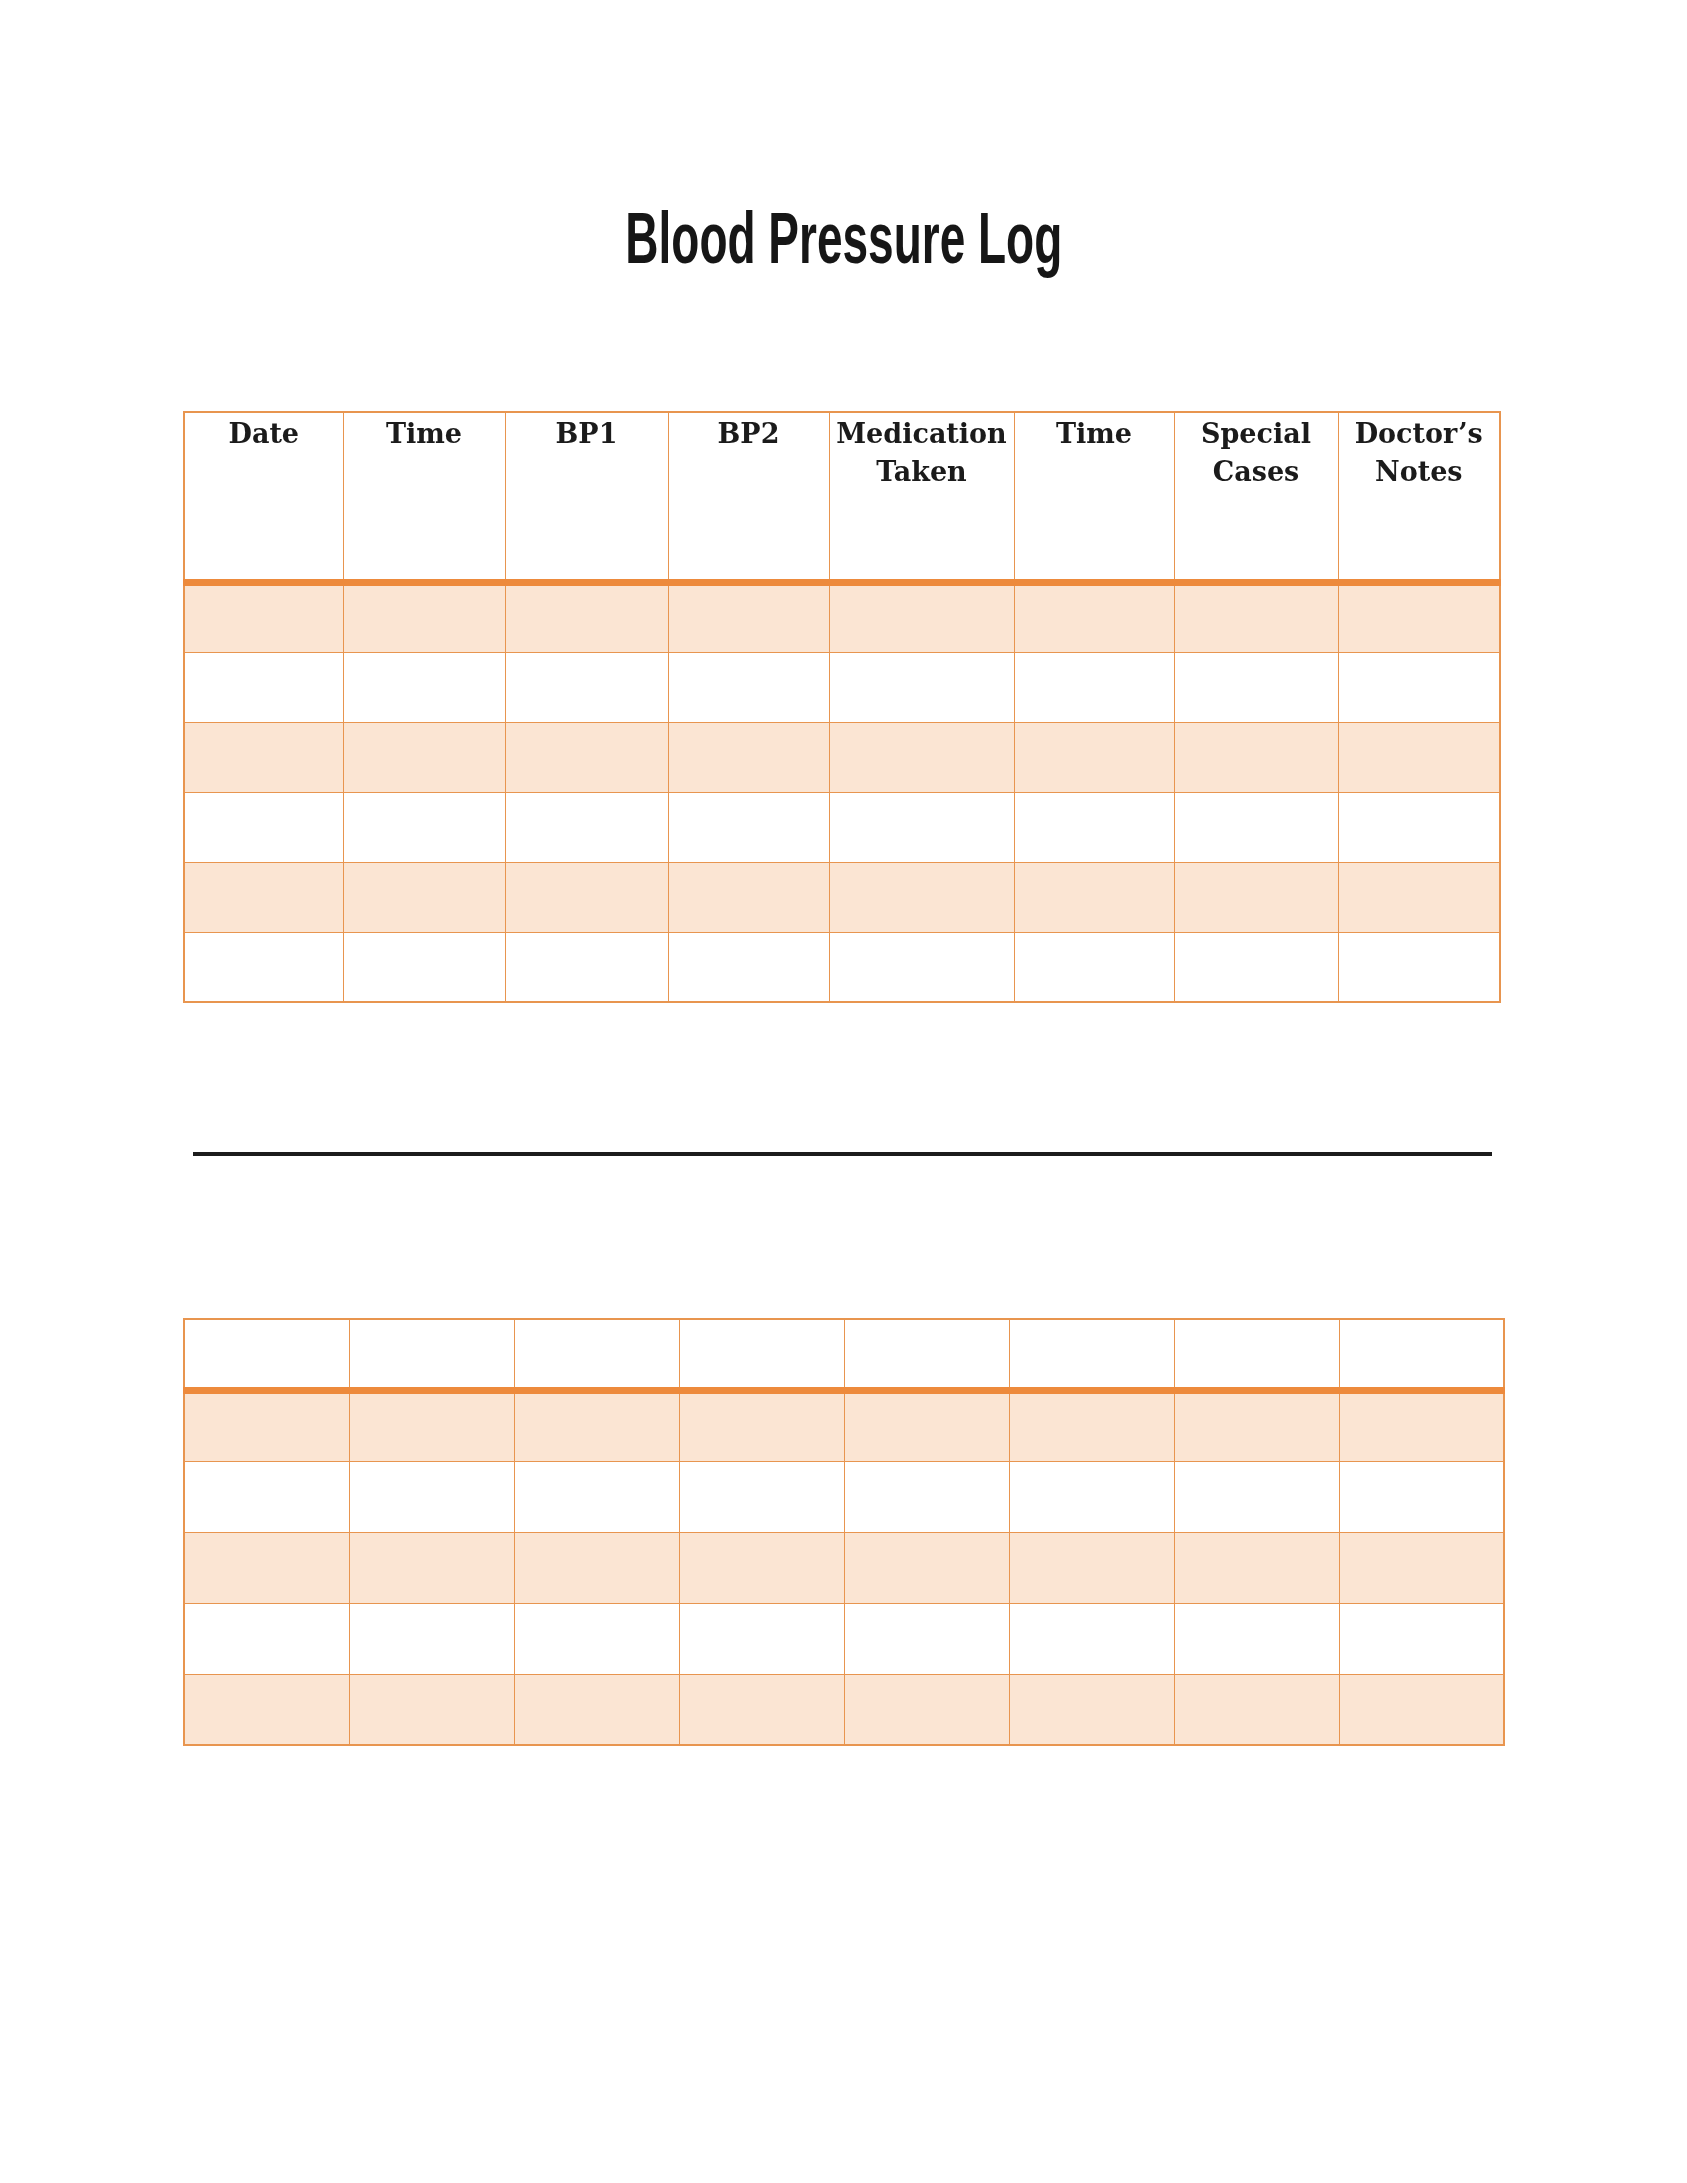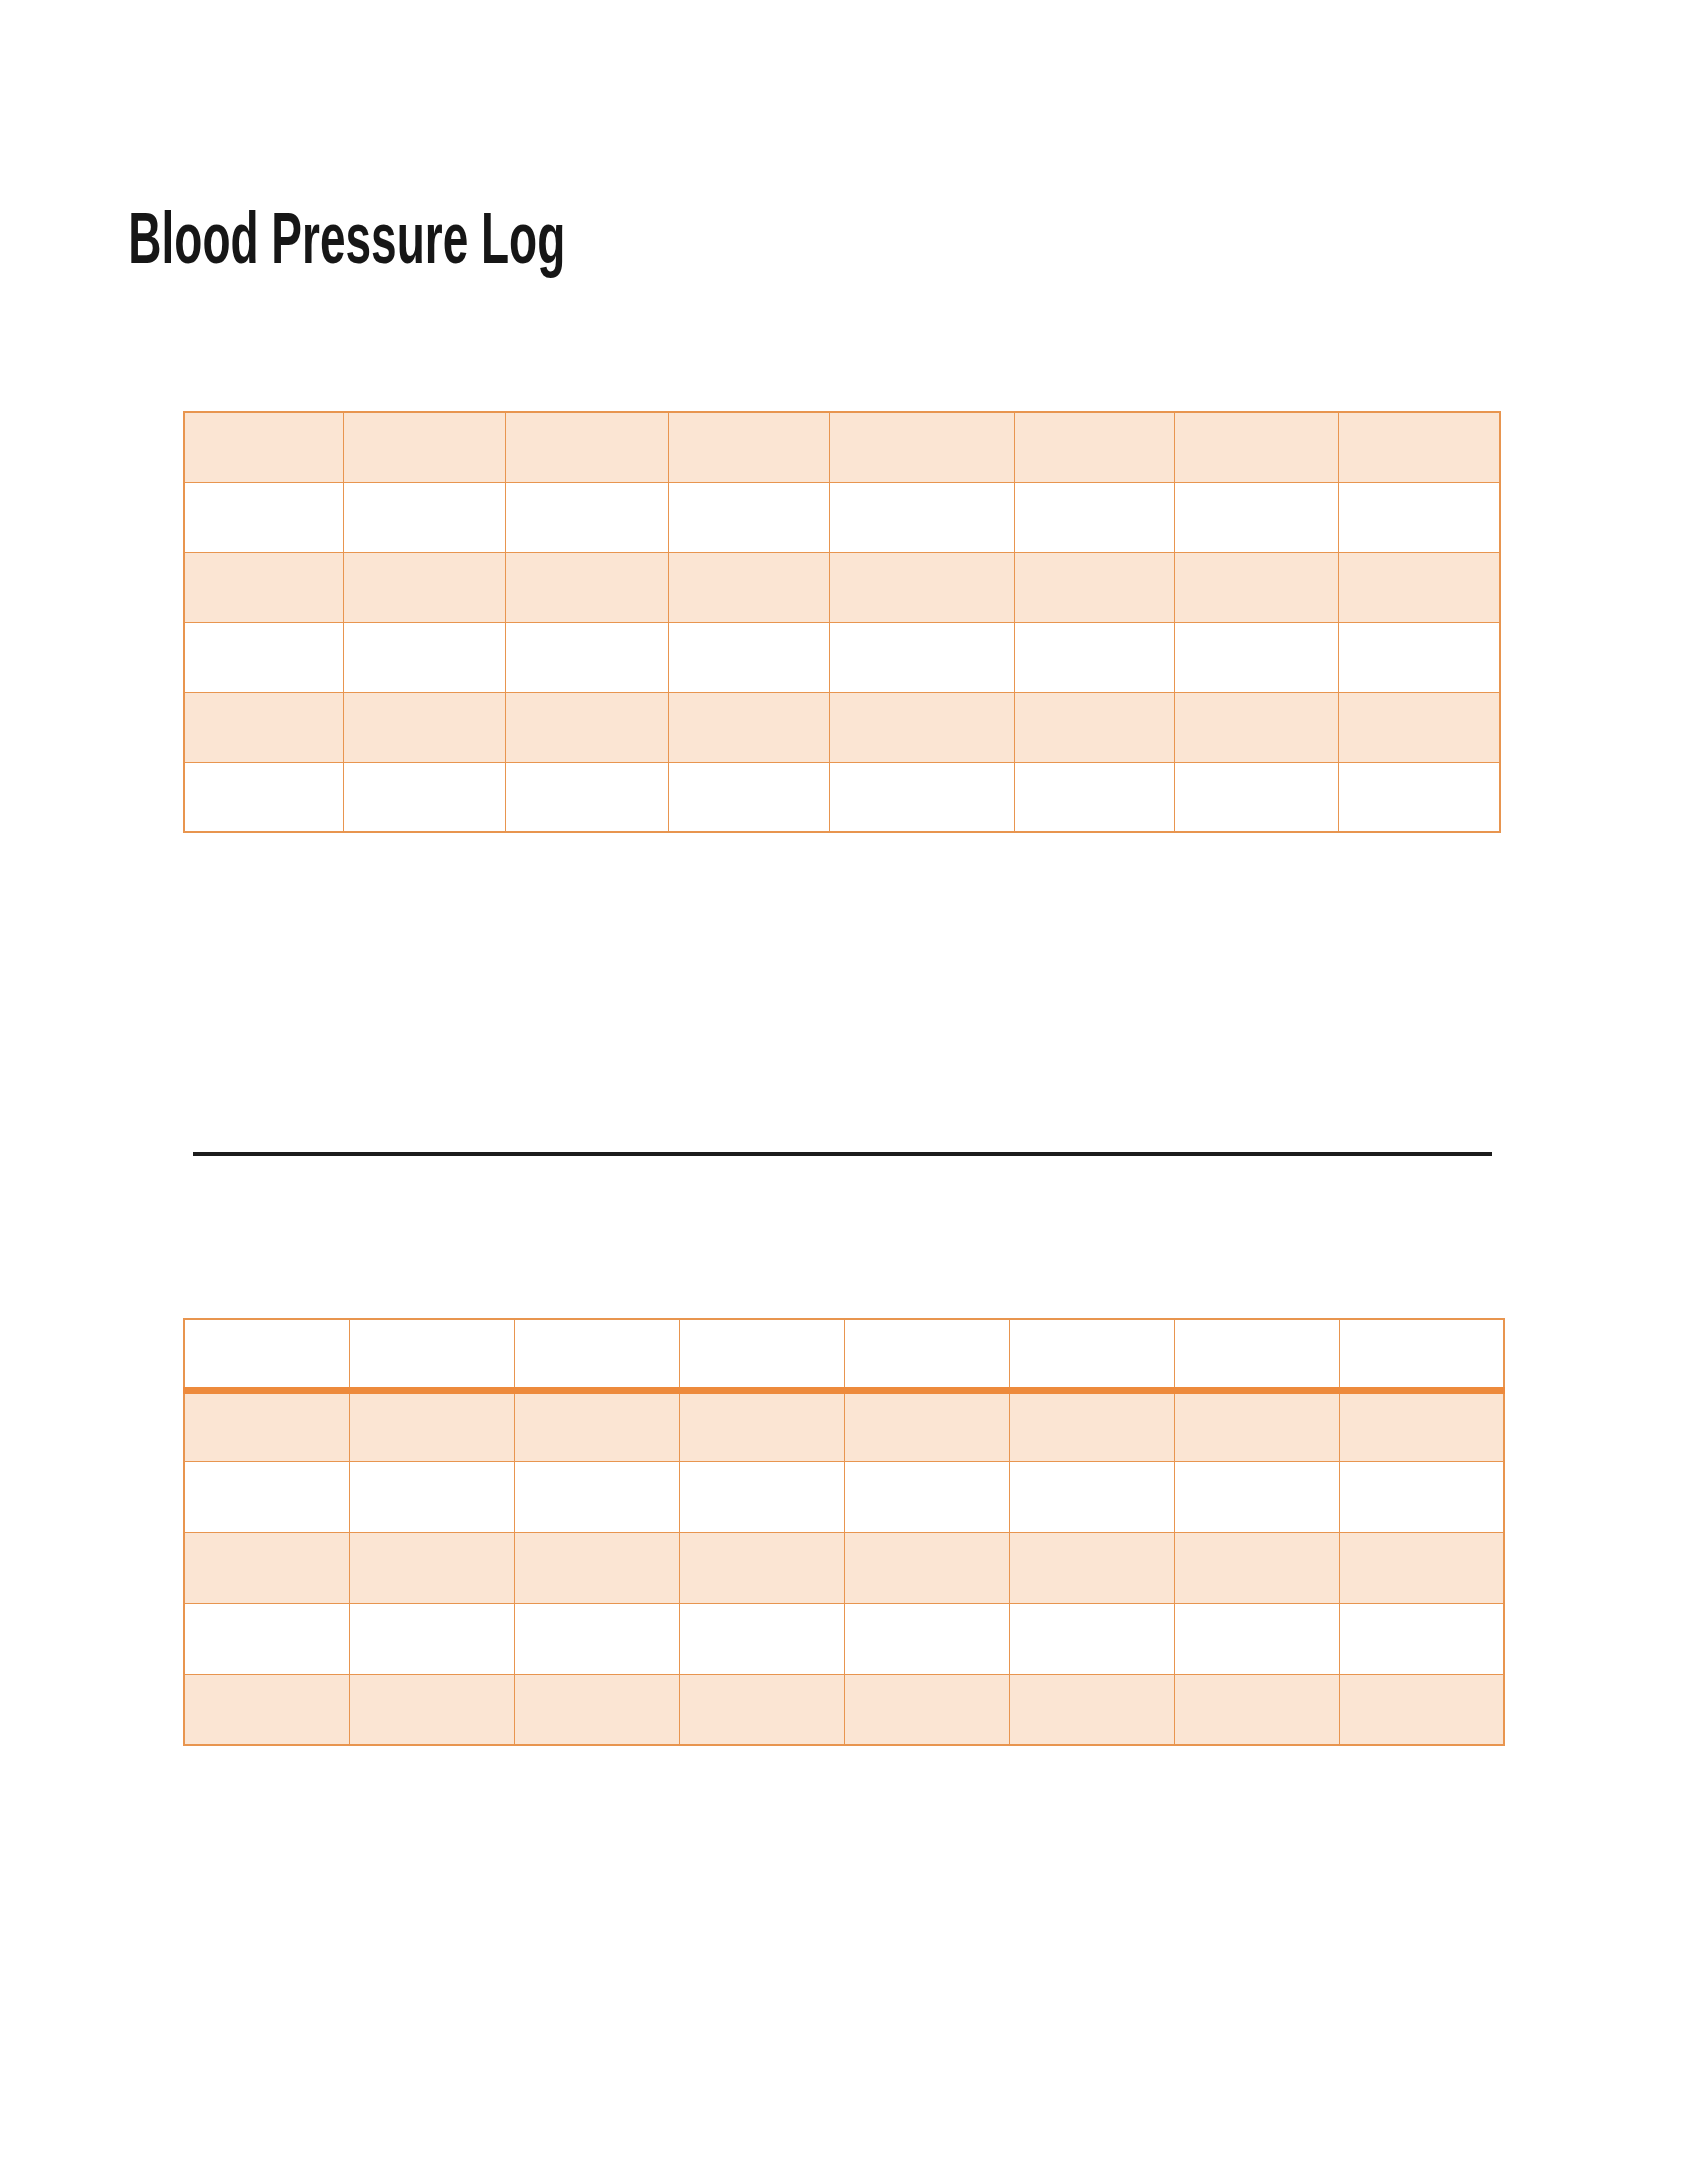--- a/index.html
+++ b/index.html
@@ -18,20 +18,21 @@
     background:#ffffff;
     overflow:hidden;
     font-family:"DejaVu Serif", serif;
     color:var(--text-black);
   }
   .doc-title{
     position:absolute;
     top:201px;
     left:0;
     width:100%;
+    text-align:center;
     line-height:1;
     font-family:"Liberation Sans", sans-serif;
     font-weight:bold;
     font-size:73px;
     color:#161616;
   }
   .doc-title .squeeze{
     display:inline-block;
     transform:scaleX(0.63);
     transform-origin:center;
@@ -91,20 +92,30 @@
       <col style="width:159px">
         <col style="width:162px">
         <col style="width:163px">
         <col style="width:161px">
       <col style="width:185px">
         <col style="width:160px">
         <col style="width:164px">
         <col style="width:162px">
     </colgroup>
     <tbody>
+      <tr class="header-row">
+        <td>Date</td>
+        <td>Time</td>
+        <td>BP1</td>
+        <td>BP2</td>
+        <td>Medication Taken</td>
+        <td>Time</td>
+        <td>Special Cases</td>
+        <td>Doctor’s Notes</td>
+      </tr>
       <tr class="entry-row peach">
         <td></td>
           <td></td>
           <td></td>
           <td></td>
           <td></td>
           <td></td>
           <td></td>
           <td></td>
       </tr>

